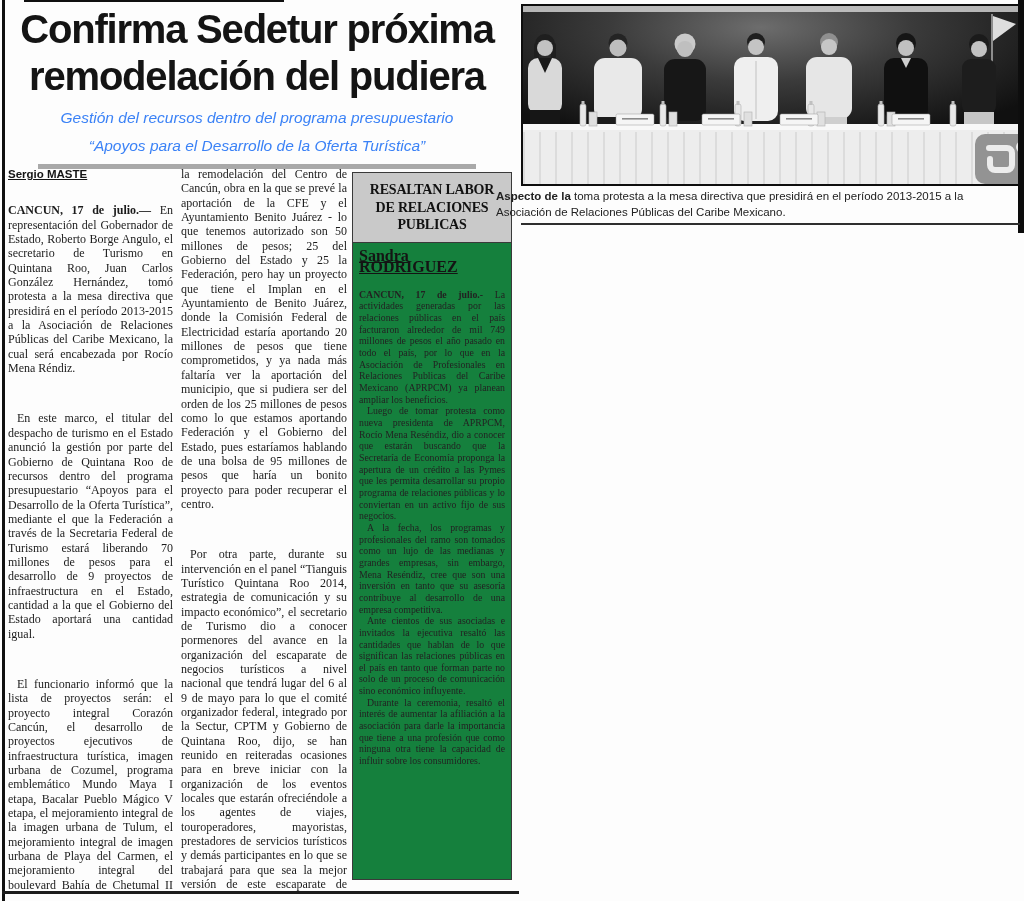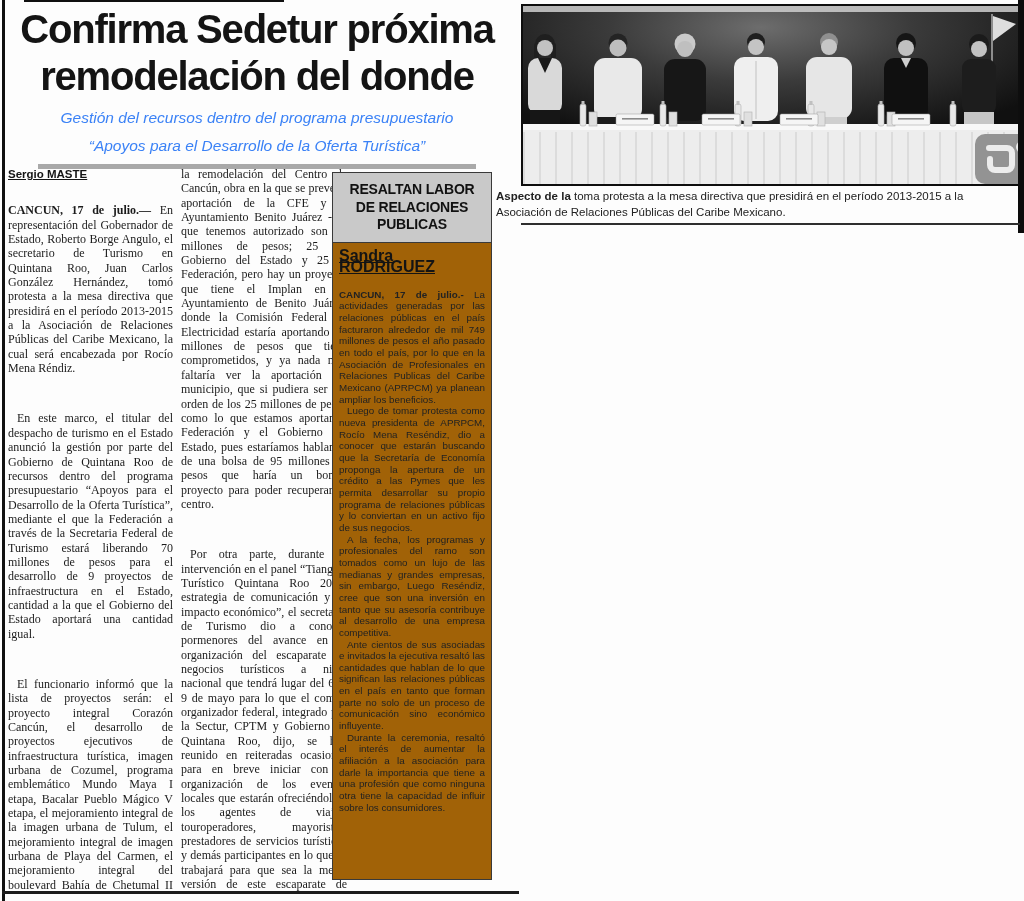--- a/index.html
+++ b/index.html
@@ -28,22 +28,22 @@
          text-align:justify; color:#1b1b1b; }
   #col1 { left:8px;  width:165px; }
   #col2 { left:181px; width:166px; }
   .byline { font-family:"Liberation Sans", sans-serif; font-weight:bold; font-size:11.5px;
             text-decoration:underline; display:inline-block; margin-bottom:22px; color:#141414; }
   .col p { margin:0; }
   .col p.indent { text-indent:9px;margin-top:36px; }
   .lead { font-weight:bold; }
 
   
-  #sidebar { position:absolute; left:332px; top:172px; width:160px; height:708px;
-             border:1px solid #3a3a3a; background:#a16207; }
+  #sidebar { position:absolute; left:352px; top:172px; width:160px; height:708px;
+             border:1px solid #3a3a3a; background:#15803d;font-family:Liberation Serif, serif; }
   .sb-header { background:#c9c9c9; border-bottom:1px solid #3a3a3a; padding:8px 4px;
                text-align:center; font-weight:bold; font-size:14px; line-height:17.5px;
                letter-spacing:-0.2px; color:#111; }
   .sb-body { padding:7px 6px 0 6px; font-size:9.8px; line-height:11.65px; text-align:justify;
              color:#222; overflow:hidden; height:620px; }
   .sb-byline { font-weight:bold; font-size:16px; text-decoration:underline;
                display:inline-block; margin-bottom:16px; color:#141414; }
   .sb-body p { margin:0; }
   .sb-body p.indent { text-indent:8px; }
 
@@ -59,21 +59,21 @@
 
 <div id="page">
 
   <div class="abs rule-left"></div>
   <div class="abs rule-top"></div>
   <div class="abs rule-bottom"></div>
   <div class="abs scan-bar-right"></div>
 
   <div class="abs head-block">
     <div class="headline">Confirma Sedetur próxima</div>
-    <div class="headline">remodelación del donde</div>
+    <div class="headline">remodelación del pudiera</div>
     <div class="subtitle">Gestión del recursos dentro del programa presupuestario</div>
     <div class="subtitle">“Apoyos para el Desarrollo de la Oferta Turística”</div>
     <div class="gray-rule"></div>
   </div>
 
   <div id="col1" class="col">
     <span class="byline">Sergio MASTE</span>
     <p><span class="lead">CANCUN, 17 de julio.—</span><span> En representación del Gobernador de Estado, Roberto Borge Angulo, el secretario de Turismo en Quintana Roo, Juan Carlos González Hernández, tomó protesta a la mesa directiva que presidirá en el período 2013-2015 a la Asociación de Relaciones Públicas del Caribe Mexicano, la cual será encabezada por Rocío Mena Réndiz.</span></p>
     <p class="indent">En este marco, el titular del despacho de turismo en el Estado anunció la gestión por parte del Gobierno de Quintana Roo de recursos dentro del programa presupuestario “Apoyos para el Desarrollo de la Oferta Turística”, mediante el que la Federación a través de la Secretaria Federal de Turismo estará liberando 70 millones de pesos para el desarrollo de 9 proyectos de infraestructura en el Estado, cantidad a la que el Gobierno del Estado aportará una cantidad igual.</p>
     <p class="indent">El funcionario informó que la lista de proyectos serán: el proyecto integral Corazón Cancún, el desarrollo de proyectos ejecutivos de infraestructura turística, imagen urbana de Cozumel, programa emblemático Mundo Maya I etapa, Bacalar Pueblo Mágico V etapa, el mejoramiento integral de la imagen urbana de Tulum, el mejoramiento integral de imagen urbana de Playa del Carmen, el mejoramiento integral del boulevard Bahía de Chetumal II etapa, y el diagnóstico sobre competitividad y sustentabilidad de los destinos Cancún, Riviera Maya, Cozumel y el Pueblo Mágico Bacalar.</p>
@@ -88,21 +88,21 @@
   <div id="sidebar">
     <div class="sb-header">
       <div>RESALTAN LABOR</div>
       <div>DE RELACIONES</div>
       <div>PUBLICAS</div>
     </div>
     <div class="sb-body">
       <span class="sb-byline">Sandra RODRIGUEZ</span>
       <p><span class="lead">CANCUN, 17 de julio.-</span><span> La actividades generadas por las relaciones públicas en el país facturaron alrededor de mil 749 millones de pesos el año pasado en todo el país, por lo que en la Asociación de Profesionales en Relaciones Publicas del Caribe Mexicano (APRPCM) ya planean ampliar los beneficios.</span></p>
       <p class="indent">Luego de tomar protesta como nueva presidenta de APRPCM, Rocío Mena Reséndiz, dio a conocer que estarán buscando que la Secretaría de Economía proponga la apertura de un crédito a las Pymes que les permita desarrollar su propio programa de relaciones públicas y lo conviertan en un activo fijo de sus negocios.</p>
-      <p class="indent">A la fecha, los programas y profesionales del ramo son tomados como un lujo de las medianas y grandes empresas, sin embargo, Luego Reséndiz, cree que son una inversión en tanto que su asesoría contribuye al desarrollo de una empresa competitiva.</p>
+      <p class="indent">A la fecha, los programas y profesionales del ramo son tomados como un lujo de las medianas y grandes empresas, sin embargo, Mena Reséndiz, cree que son una inversión en tanto que su asesoría contribuye al desarrollo de una empresa competitiva.</p>
       <p class="indent">Ante cientos de sus asociadas e invitados la ejecutiva resaltó las cantidades que hablan de lo que significan las relaciones públicas en el país en tanto que forman parte no solo de un proceso de comunicación sino económico influyente.</p>
       <p class="indent">Durante la ceremonia, resaltó el interés de aumentar la afiliación a la asociación para darle la importancia que tiene a una profesión que como ninguna otra tiene la capacidad de influir sobre los consumidores.</p>
     </div>
   </div>
 
   <div id="photo">
     <svg width="495" height="178" viewBox="0 0 495 178">
       <defs>
         <radialGradient id="stageGlow" cx="48%" cy="12%" r="80%">
           <stop offset="0%" stop-color="#6d6d6d"></stop>

